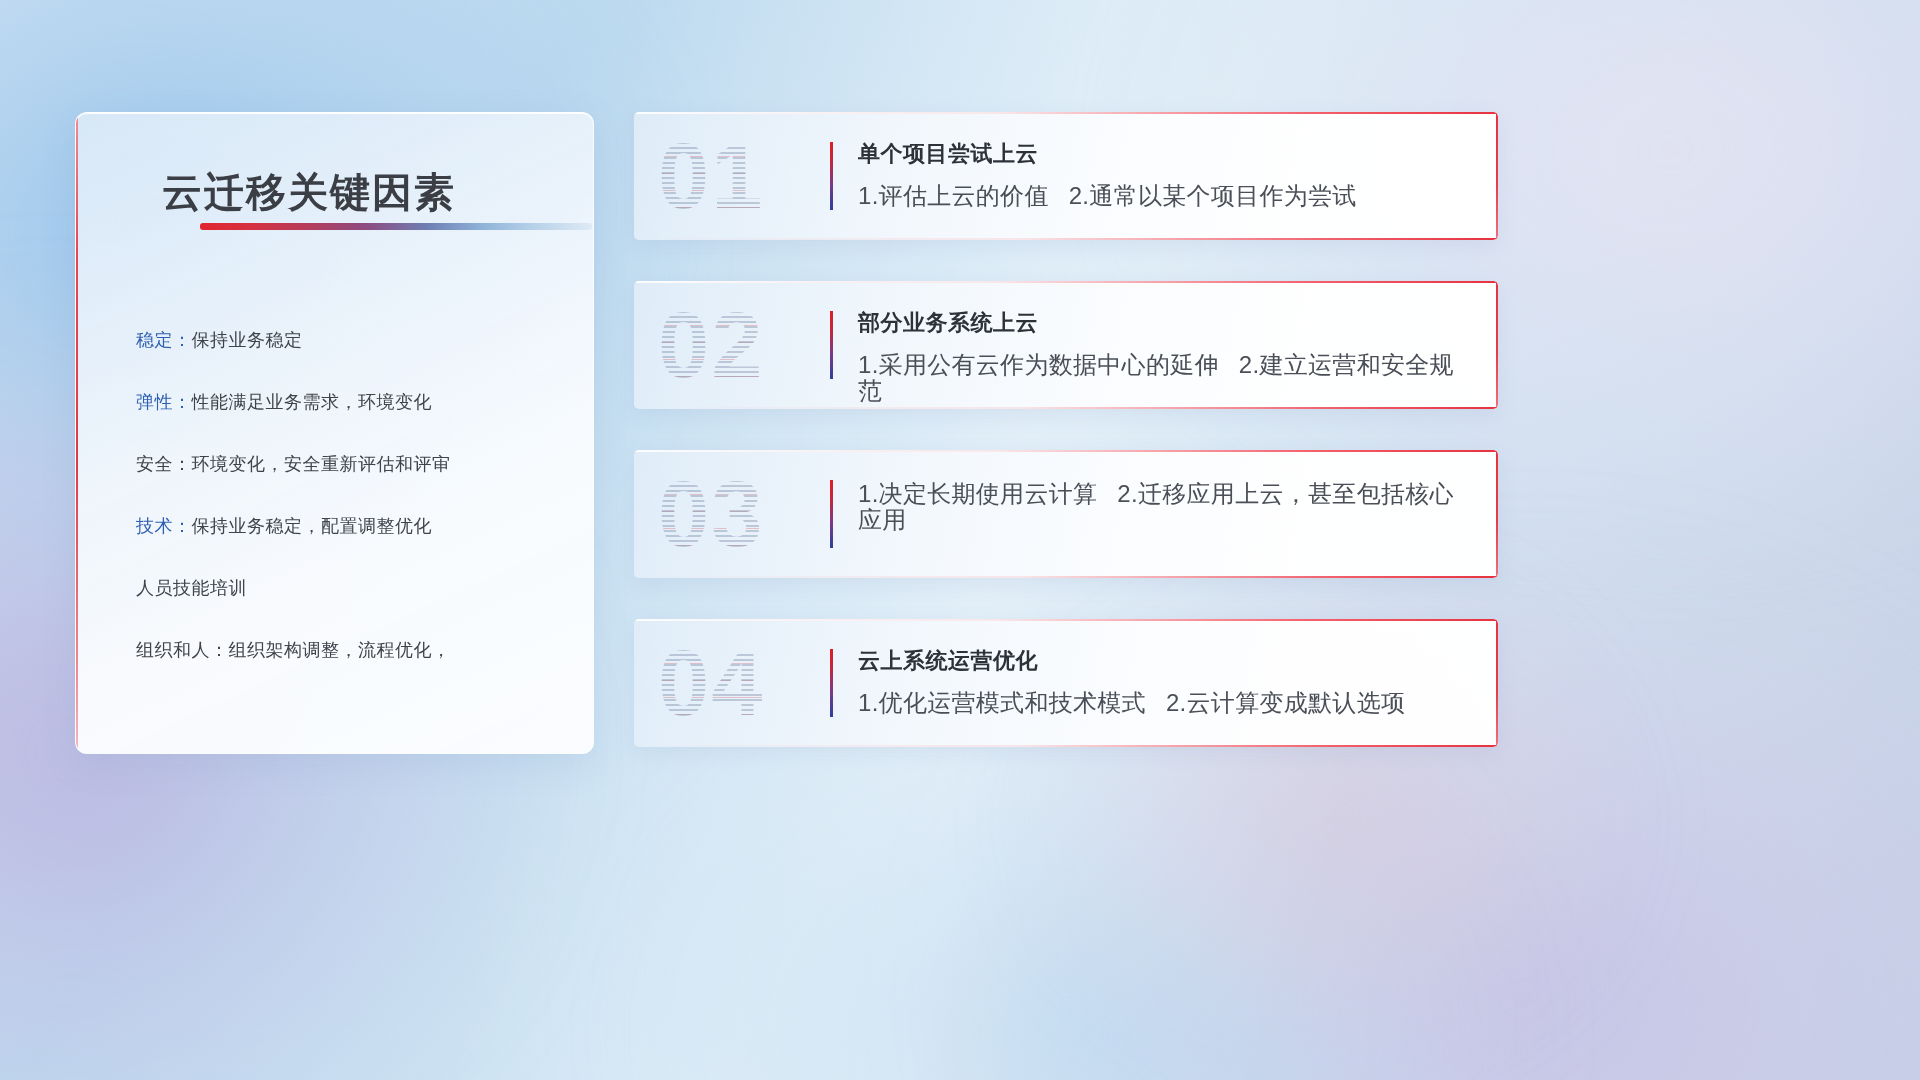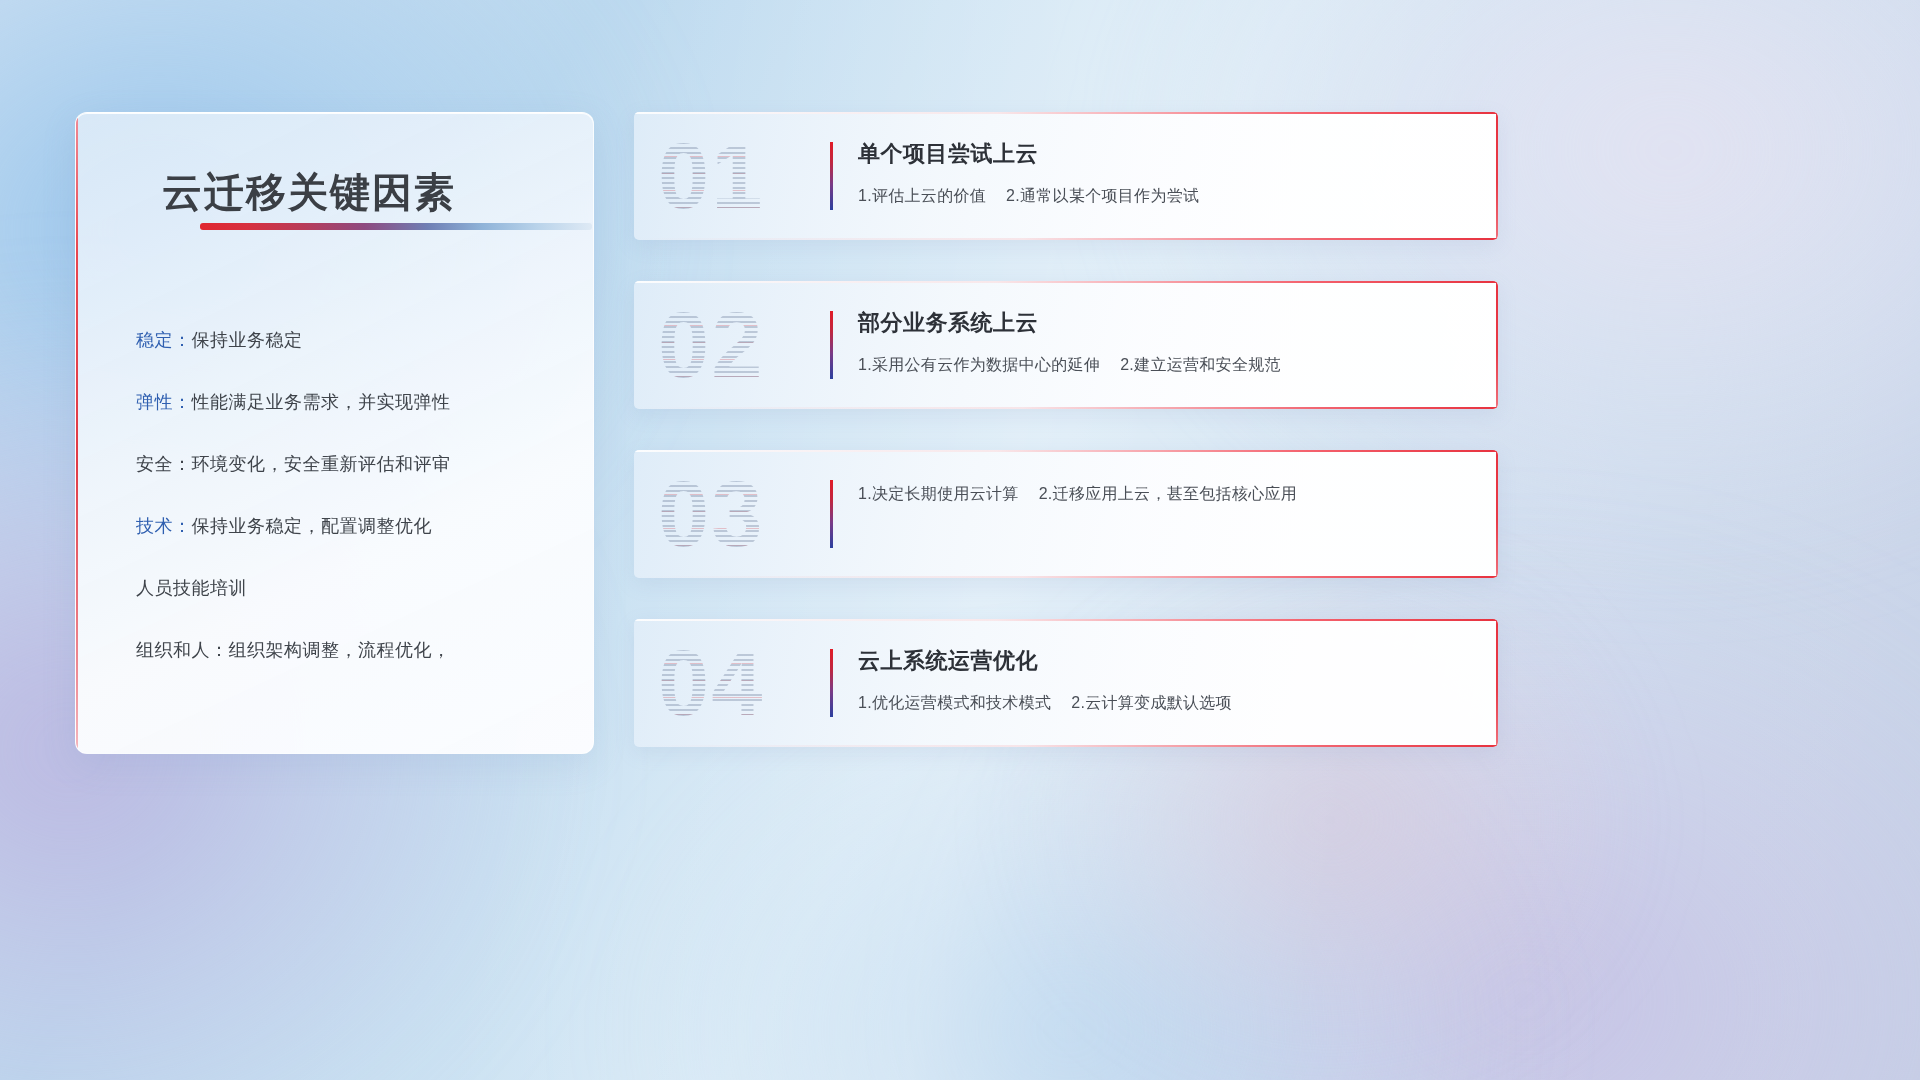--- a/index.html
+++ b/index.html
@@ -178,21 +178,21 @@
     position:absolute; left:196px; top:30px; width:3px; height:68px;
     background: linear-gradient(180deg, #e11b27 0%, #c02740 30%, #7a3a86 62%, #2b3f9e 100%);
   }
   .step-body { position:absolute; left:224px; top:22px; right:28px; }
   .step-title {
     font-size: 22px; font-weight: 700; color: #2d3138;
     letter-spacing: 0.5px; line-height: 40px;
   }
   .step-sub {
     margin-top: 9px;
-    font-size: 16px; color: #4a4f57; letter-spacing: 0.3px;
+    font-size: 24px; color: #4a4f57; letter-spacing: 0.3px;
     line-height: 26px;
   }
   .step-sub .gap { display:inline-block; width:20px; }
 </style>
 </head>
 <body>
 
 <div id="bg-base"></div>
 <div id="bg-blob-a"></div>
 <div id="bg-blob-b"></div>
@@ -203,21 +203,21 @@
 <div id="bg-sheen"></div>
 
 <div id="stage">
 
   <div id="left-panel">
     <div id="left-panel-accent"></div>
     <div id="left-title">云迁移关键因素</div>
     <div id="left-title-underline"></div>
     <div id="left-list">
         <div class="left-item"><span class="lbl-blue">稳定：</span><span class="val">保持业务稳定</span></div>
-        <div class="left-item"><span class="lbl-blue">弹性：</span><span class="val">性能满足业务需求，并实现弹性</span></div>
+        <div class="left-item"><span class="lbl-blue">弹性：</span><span class="val">性能满足业务需求，环境变化</span></div>
         <div class="left-item"><span class="lbl-dark">安全：</span><span class="val">环境变化，安全重新评估和评审</span></div>
         <div class="left-item"><span class="lbl-blue">技术：</span><span class="val">保持业务稳定，配置调整优化</span></div>
         <div class="left-item"><span class="lbl-dark"></span><span class="val">人员技能培训</span></div>
         <div class="left-item"><span class="lbl-dark">组织和人：</span><span class="val">组织架构调整，流程优化，</span></div>
       </div>
   </div>
 
   <div id="cards">
       <div class="step-card">
         <div class="edge-top"></div>

